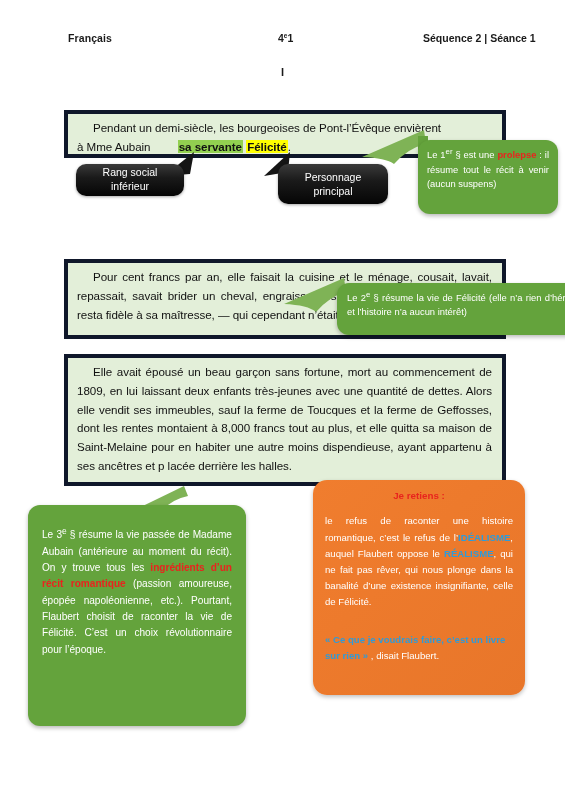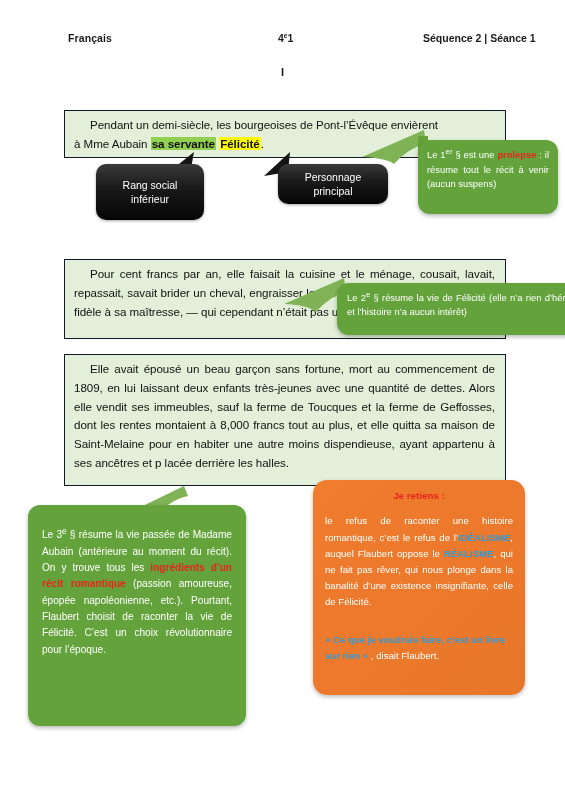--- a/index.html
+++ b/index.html
@@ -55,40 +55,41 @@
     width: 565px;
     text-align: center;
     font-size: 11px;
     font-weight: 700;
   }
 
   
   .quote {
     position: absolute;
     background: #e3efd9;
-    border: 1px solid #0f172a;
+    border: 4px solid #0f172a;
     box-sizing: border-box;
     font-size: 11.6px;
     line-height: 1.62;
     text-align: justify;
     color: #111111;
     padding: 5px 10px 5px 9px;
     letter-spacing: -0.05px;
   }
   .quote p { margin: 0; }
   .quote p.first { text-indent: 16px; }
 
   #quote-1 { left: 64px; top: 110px; width: 442px; height: 48px; }
   #quote-2 { left: 64px; top: 219px; width: 442px; height: 80px; margin-top: 40px; }
   #quote-3 { left: 64px; top: 354px; width: 442px; height: 132px; }
 
   .hl-green {
     background: #92d050;
     font-weight: 700;
     padding: 0 1px;
+    margin-left: 24px;
   }
   .hl-yellow {
     background: #ffff00;
     font-weight: 700;
     padding: 0 1px;
   }
 
   
   .blacklabel {
     position: absolute;
@@ -98,21 +99,21 @@
     font-size: 10.5px;
     line-height: 1.35;
     text-align: center;
     display: flex;
     align-items: center;
     justify-content: center;
     box-sizing: border-box;
     padding: 3px 6px;
     box-shadow: 0 1px 3px rgba(0,0,0,0.35);
   }
-  #label-rang { left: 96px; top: 164px; width: 108px; height: 56px; }
+  #label-rang { left: 76px; top: 164px; width: 108px; height: 32px; align-items: flex-end; }
   #label-perso { left: 278px; top: 164px; width: 110px; height: 40px; }
 
   .tail-svg {
     position: absolute;
     overflow: visible;
     pointer-events: none;
   }
 
   
   .callout-green {

